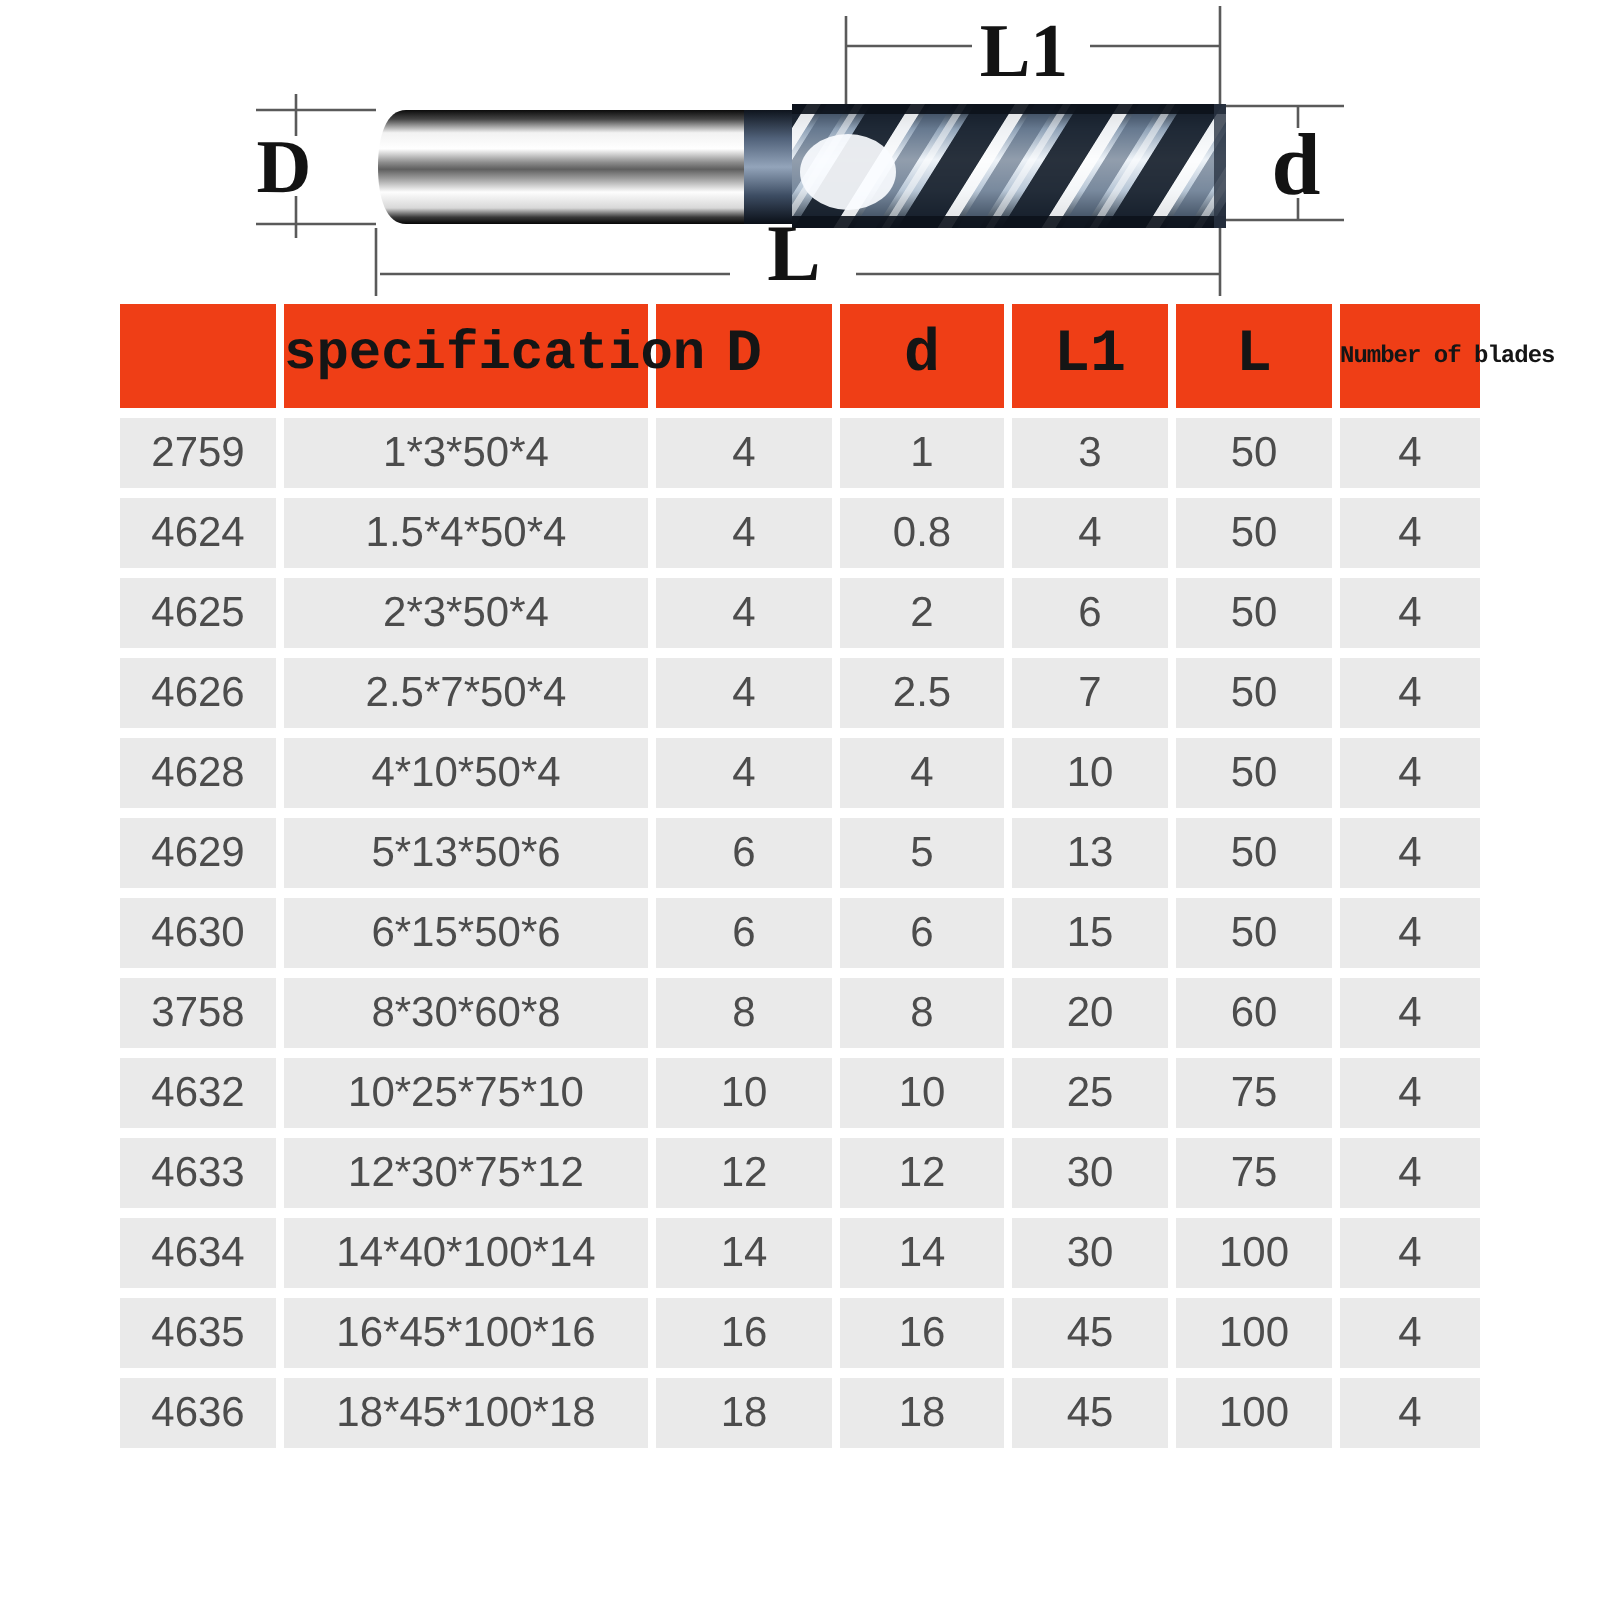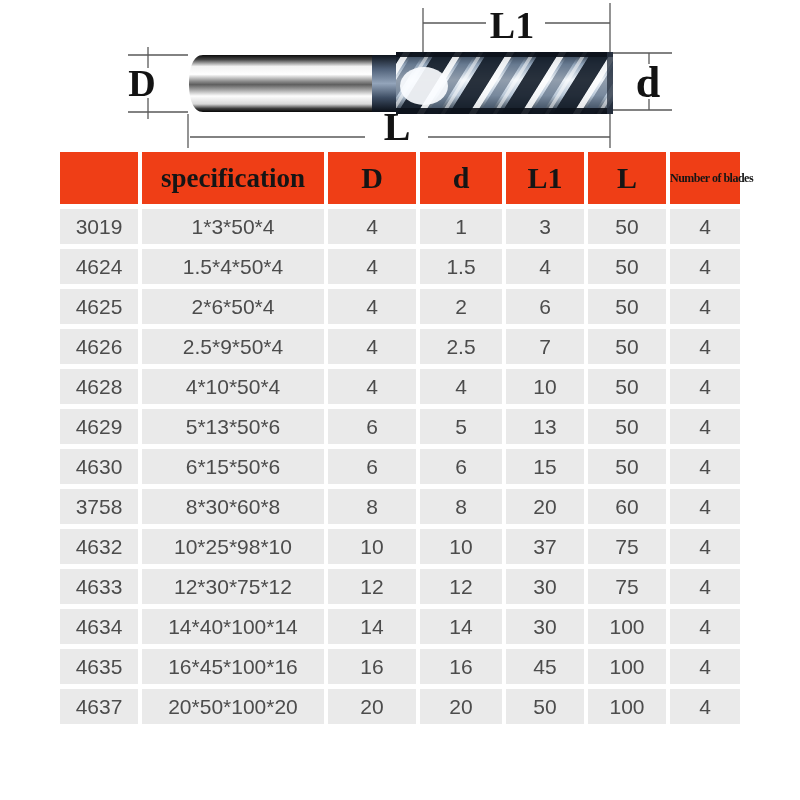--- a/index.html
+++ b/index.html
@@ -10,21 +10,21 @@
   .diagram{position:absolute;left:0;top:0;width:800px;height:152px}
   .dimlabel{
     font-family:"Liberation Serif", serif;font-weight:bold;fill:#131313;
   }
   table.spec-table{
     position:absolute;left:56px;top:147px;width:688px;
     border-collapse:separate;border-spacing:4px 5px;table-layout:fixed;
   }
   table.spec-table th{
     background:var(--header-bg,#ef3e16);color:#151515;
-    font-family:Liberation Serif, serif;font-weight:bold;
+    font-family:Liberation Mono, monospace;font-weight:bold;
     height:52px;padding:0;text-align:center;vertical-align:middle;
   }
   th.h-item{font-size:22px}
   th.h-spec{font-size:27px}
   th.h-dim{font-size:30px}
   th.h-blades{font-size:12px;white-space:nowrap;letter-spacing:-0.5px;overflow:visible}
   table.spec-table td{
     background:var(--row-bg,#eaeaea);color:var(--row-text,#4c4c4c);
     font-size:21px;text-align:center;vertical-align:middle;
     height:35px;padding:0;white-space:nowrap;
@@ -126,49 +126,49 @@
       <th class="h-spec">specification</th>
       <th class="h-dim">D</th>
       <th class="h-dim">d</th>
       <th class="h-dim">L1</th>
       <th class="h-dim">L</th>
       <th class="h-blades">Number of blades</th>
     </tr>
   </thead>
   <tbody>
       <tr>
-        <td>3019</td>
+        <td>2759</td>
         <td>1*3*50*4</td>
         <td>4</td>
         <td>1</td>
         <td>3</td>
         <td>50</td>
         <td>4</td>
       </tr>
       <tr>
         <td>4624</td>
         <td>1.5*4*50*4</td>
         <td>4</td>
-        <td>1.5</td>
+        <td>0.8</td>
         <td>4</td>
         <td>50</td>
         <td>4</td>
       </tr>
       <tr>
         <td>4625</td>
-        <td>2*6*50*4</td>
+        <td>2*3*50*4</td>
         <td>4</td>
         <td>2</td>
         <td>6</td>
         <td>50</td>
         <td>4</td>
       </tr>
       <tr>
         <td>4626</td>
-        <td>2.5*9*50*4</td>
+        <td>2.5*7*50*4</td>
         <td>4</td>
         <td>2.5</td>
         <td>7</td>
         <td>50</td>
         <td>4</td>
       </tr>
       <tr>
         <td>4628</td>
         <td>4*10*50*4</td>
         <td>4</td>
@@ -199,24 +199,24 @@
         <td>3758</td>
         <td>8*30*60*8</td>
         <td>8</td>
         <td>8</td>
         <td>20</td>
         <td>60</td>
         <td>4</td>
       </tr>
       <tr>
         <td>4632</td>
-        <td>10*25*98*10</td>
+        <td>10*25*75*10</td>
         <td>10</td>
         <td>10</td>
-        <td>37</td>
+        <td>25</td>
         <td>75</td>
         <td>4</td>
       </tr>
       <tr>
         <td>4633</td>
         <td>12*30*75*12</td>
         <td>12</td>
         <td>12</td>
         <td>30</td>
         <td>75</td>
@@ -234,22 +234,22 @@
       <tr>
         <td>4635</td>
         <td>16*45*100*16</td>
         <td>16</td>
         <td>16</td>
         <td>45</td>
         <td>100</td>
         <td>4</td>
       </tr>
       <tr>
-        <td>4637</td>
-        <td>20*50*100*20</td>
-        <td>20</td>
-        <td>20</td>
-        <td>50</td>
+        <td>4636</td>
+        <td>18*45*100*18</td>
+        <td>18</td>
+        <td>18</td>
+        <td>45</td>
         <td>100</td>
         <td>4</td>
       </tr>
     </tbody>
 </table>
 
 </body></html>

